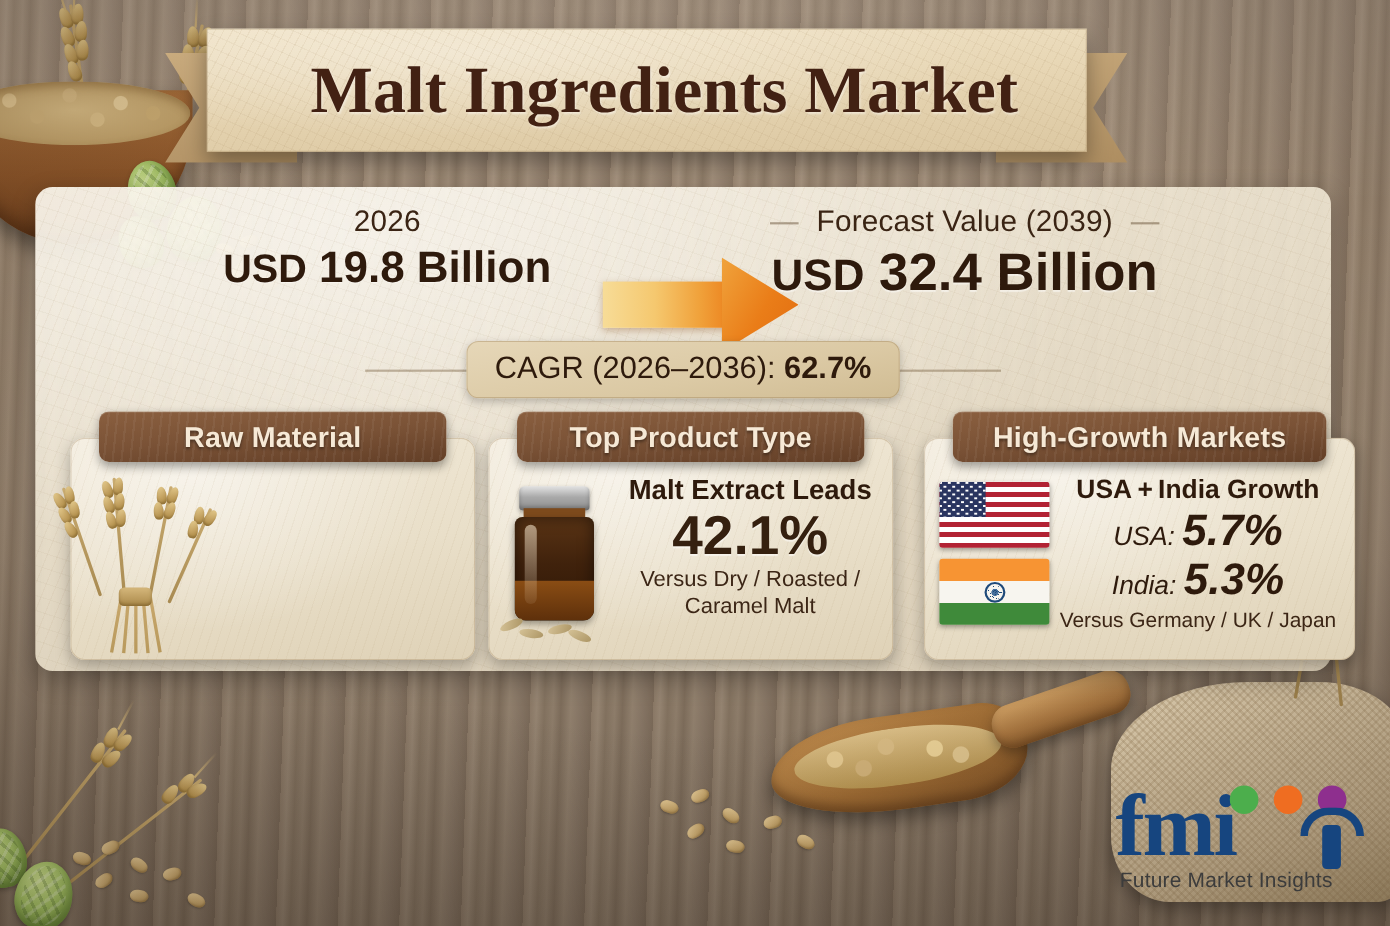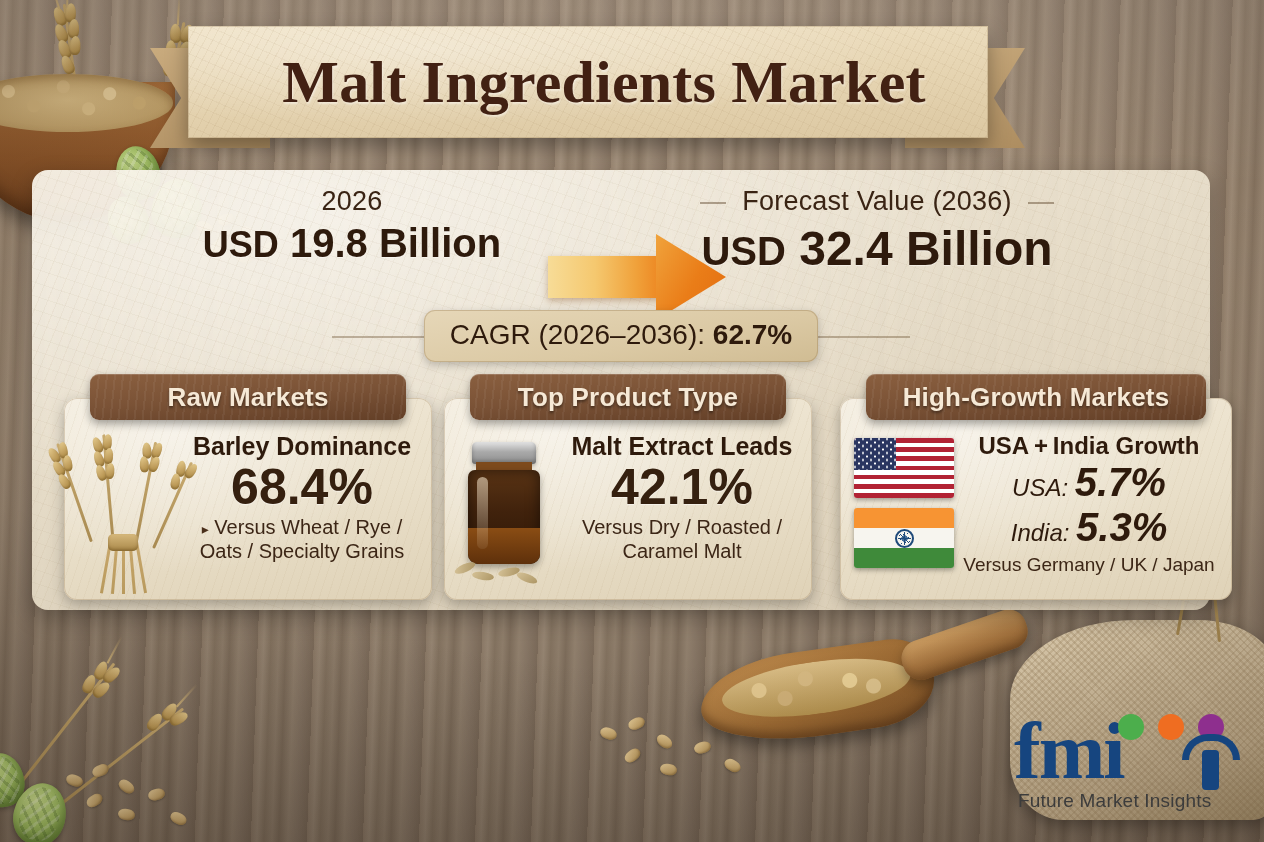--- a/index.html
+++ b/index.html
@@ -552,38 +552,38 @@
           <span>19.8 Billion</span>
         </div>
       </div>
 
       <div class="arrow">
         <div class="shaft"></div>
         <div class="head"></div>
       </div>
 
       <div class="val-block val-right">
-        <div class="val-label with-rules">Forecast Value (2036)</div>
+        <div class="val-label with-rules">Forecast Value (2039)</div>
         <div class="val-amount big">
           <span class="unit">USD</span>
           <span>32.4 Billion</span>
         </div>
       </div>
     </div>
 
     <div class="cagr-wrap">
       <div class="cagr-rule l"></div>
       <div class="cagr-rule r"></div>
       <div class="cagr-badge"><span>CAGR (2026–2036): </span><b>62.7%</b></div>
     </div>
 
     <div class="cards">
 
       <div class="card c1">
-        <div class="card-head">Raw Markets</div>
+        <div class="card-head">Raw Material</div>
         <div class="card-body">
           <div class="card-fig">
             <div class="sheaf">
               <div class="stalk" style="left:10px;top:0;width:22px;height:104px;transform:rotate(-19deg);">
                 <div class="stem"></div>
                 <div class="head" style="width:22px;margin-left:-11px;">
                   <div class="grain" style="left:0;top:2px;width:9px;height:16px;transform:rotate(-15deg);"></div>
                   <div class="grain" style="left:10px;top:0;width:9px;height:16px;transform:rotate(13deg);"></div>
                   <div class="grain" style="left:0;top:16px;width:9px;height:16px;transform:rotate(-15deg);"></div>
                   <div class="grain" style="left:10px;top:14px;width:9px;height:16px;transform:rotate(13deg);"></div>
@@ -619,29 +619,20 @@
                 </div>
               </div>
               <div class="tie"></div>
               <div class="straw" style="left:40px;transform:rotate(10deg);"></div>
               <div class="straw" style="left:46px;transform:rotate(5deg);"></div>
               <div class="straw" style="left:52px;transform:rotate(0deg);"></div>
               <div class="straw" style="left:58px;transform:rotate(-5deg);"></div>
               <div class="straw" style="left:64px;transform:rotate(-10deg);"></div>
             </div>
           </div>
-          <div class="card-text">
-            <div class="metric-title">Barley Dominance</div>
-            <div class="metric-value">68.4%</div>
-            <div class="metric-note">
-              <span class="bullet">▸</span>
-              <span>Versus Wheat / Rye /</span><br>
-              <span>Oats / Specialty Grains</span>
-            </div>
-          </div>
         </div>
       </div>
 
       <div class="card c2">
         <div class="card-head">Top Product Type</div>
         <div class="card-body">
           <div class="card-fig">
             <div class="jar">
               <div class="lid"></div>
               <div class="neck"></div>

